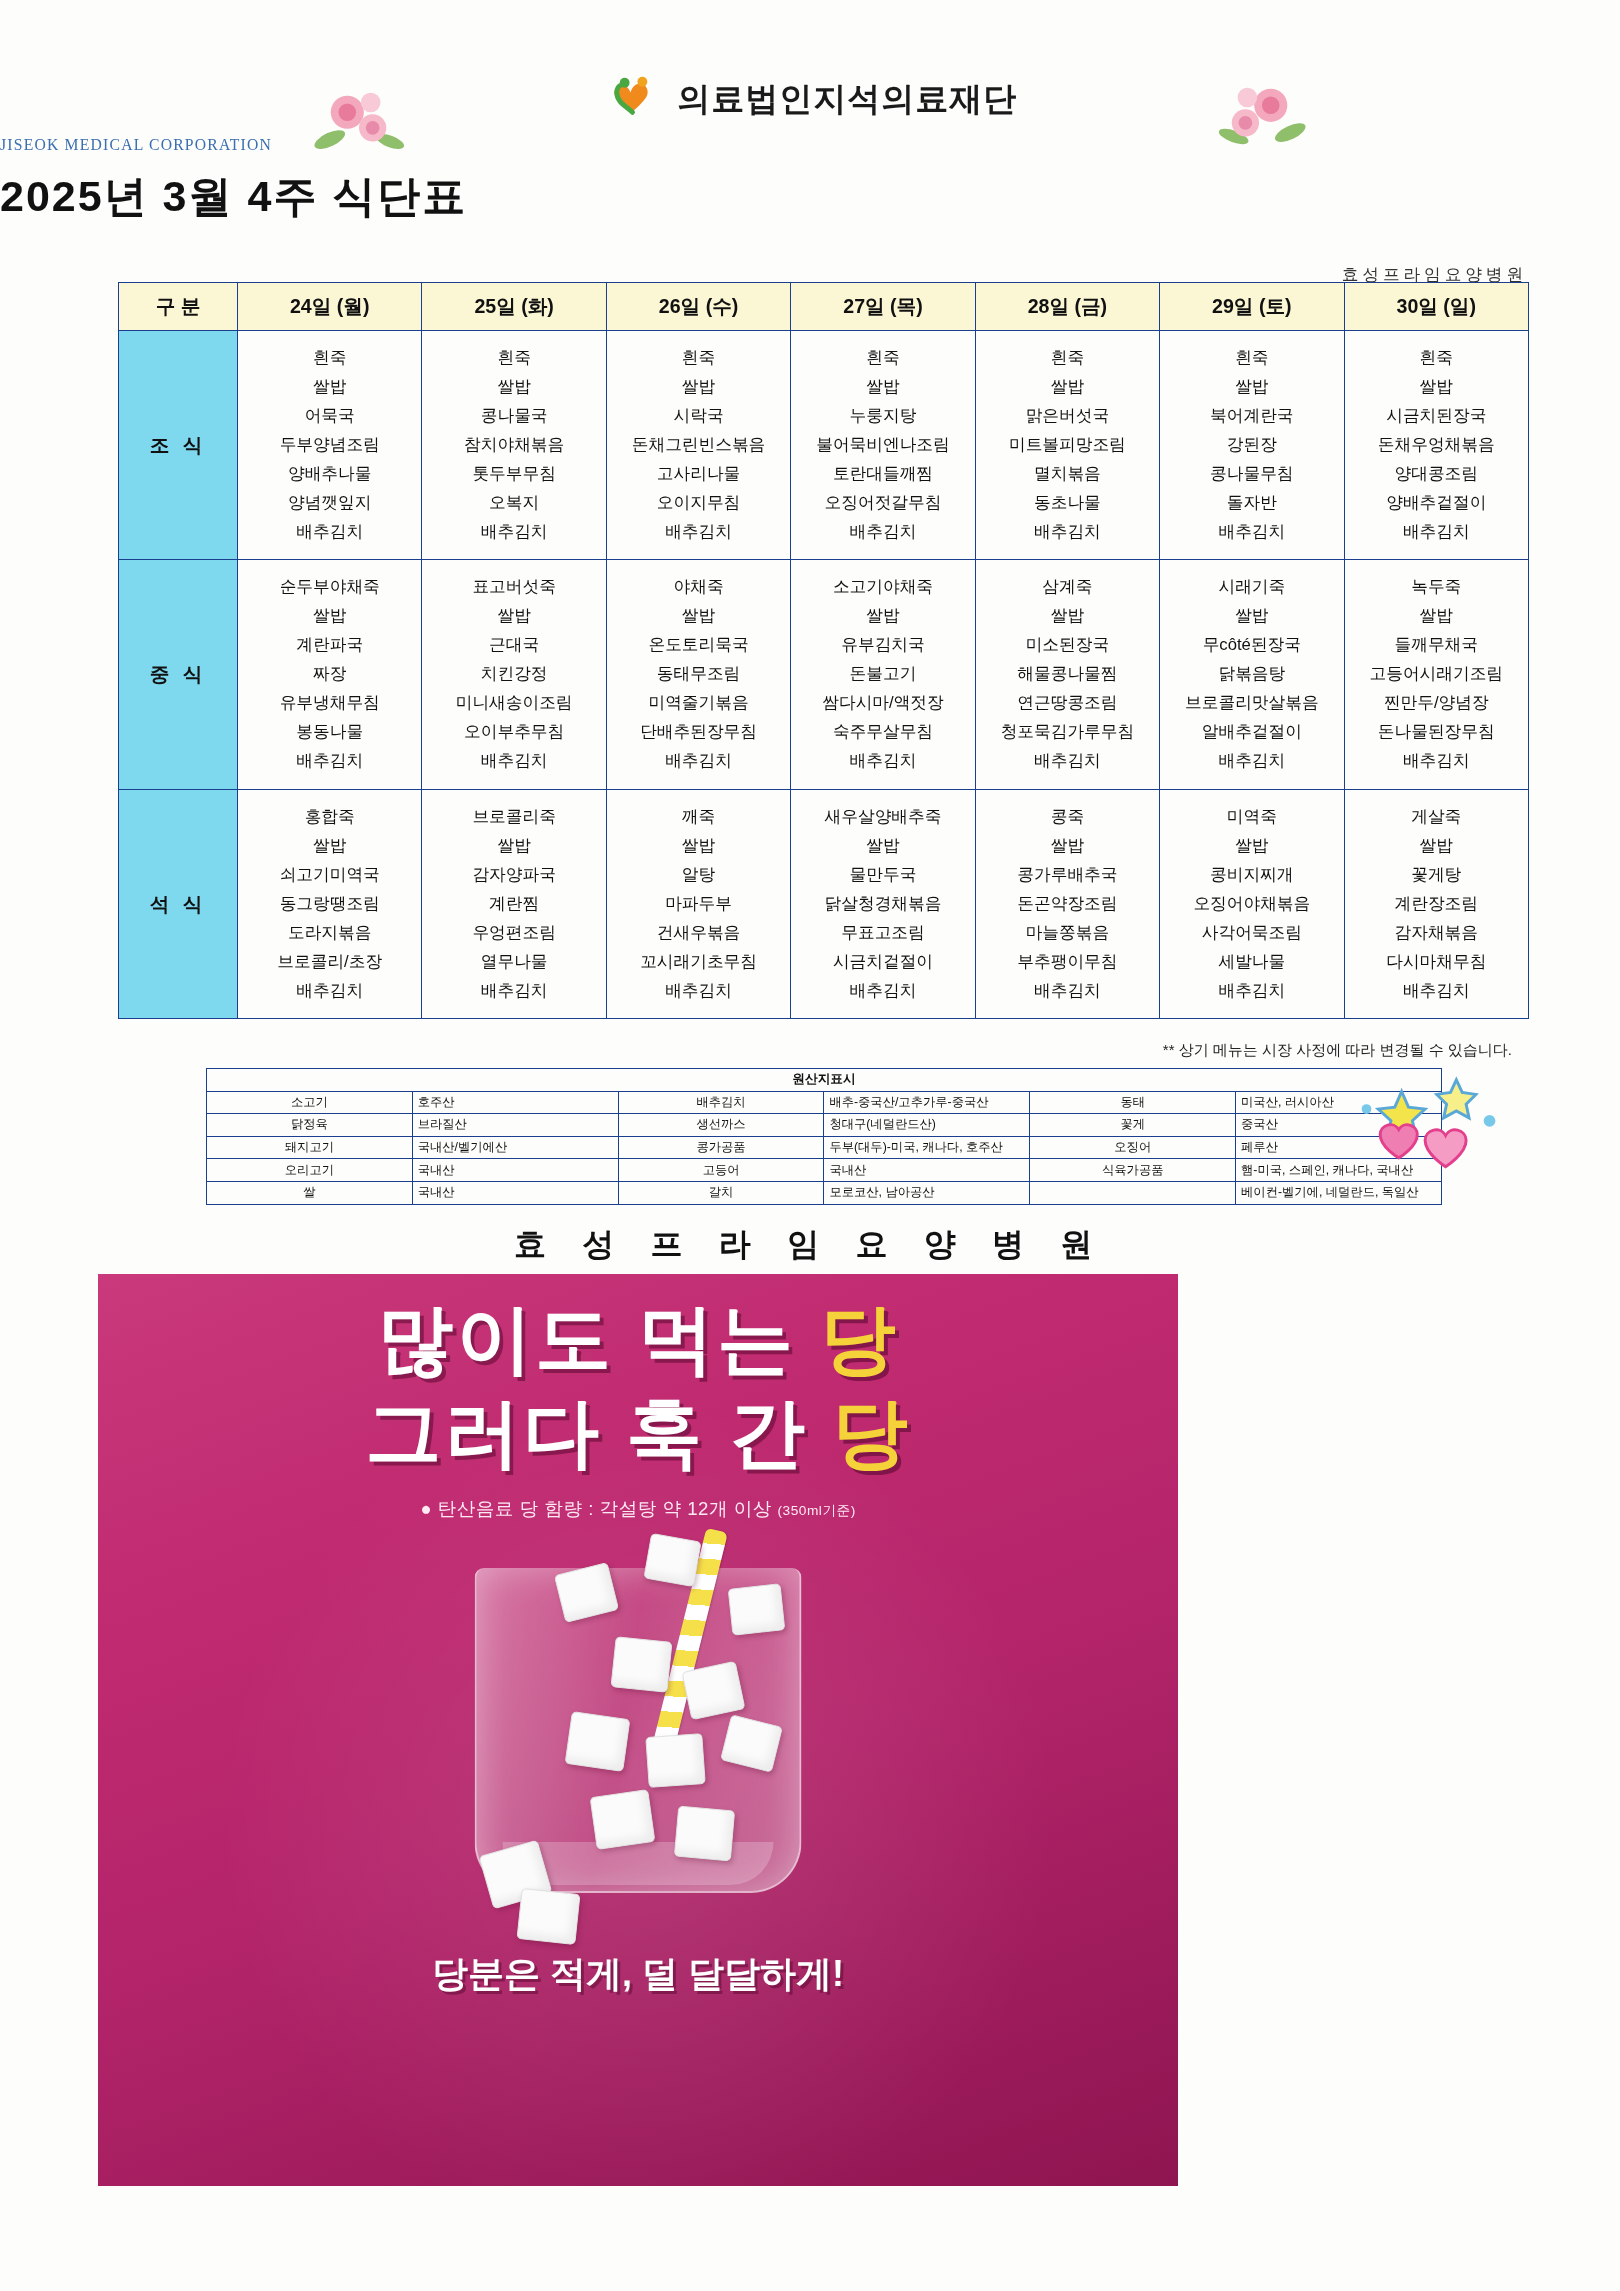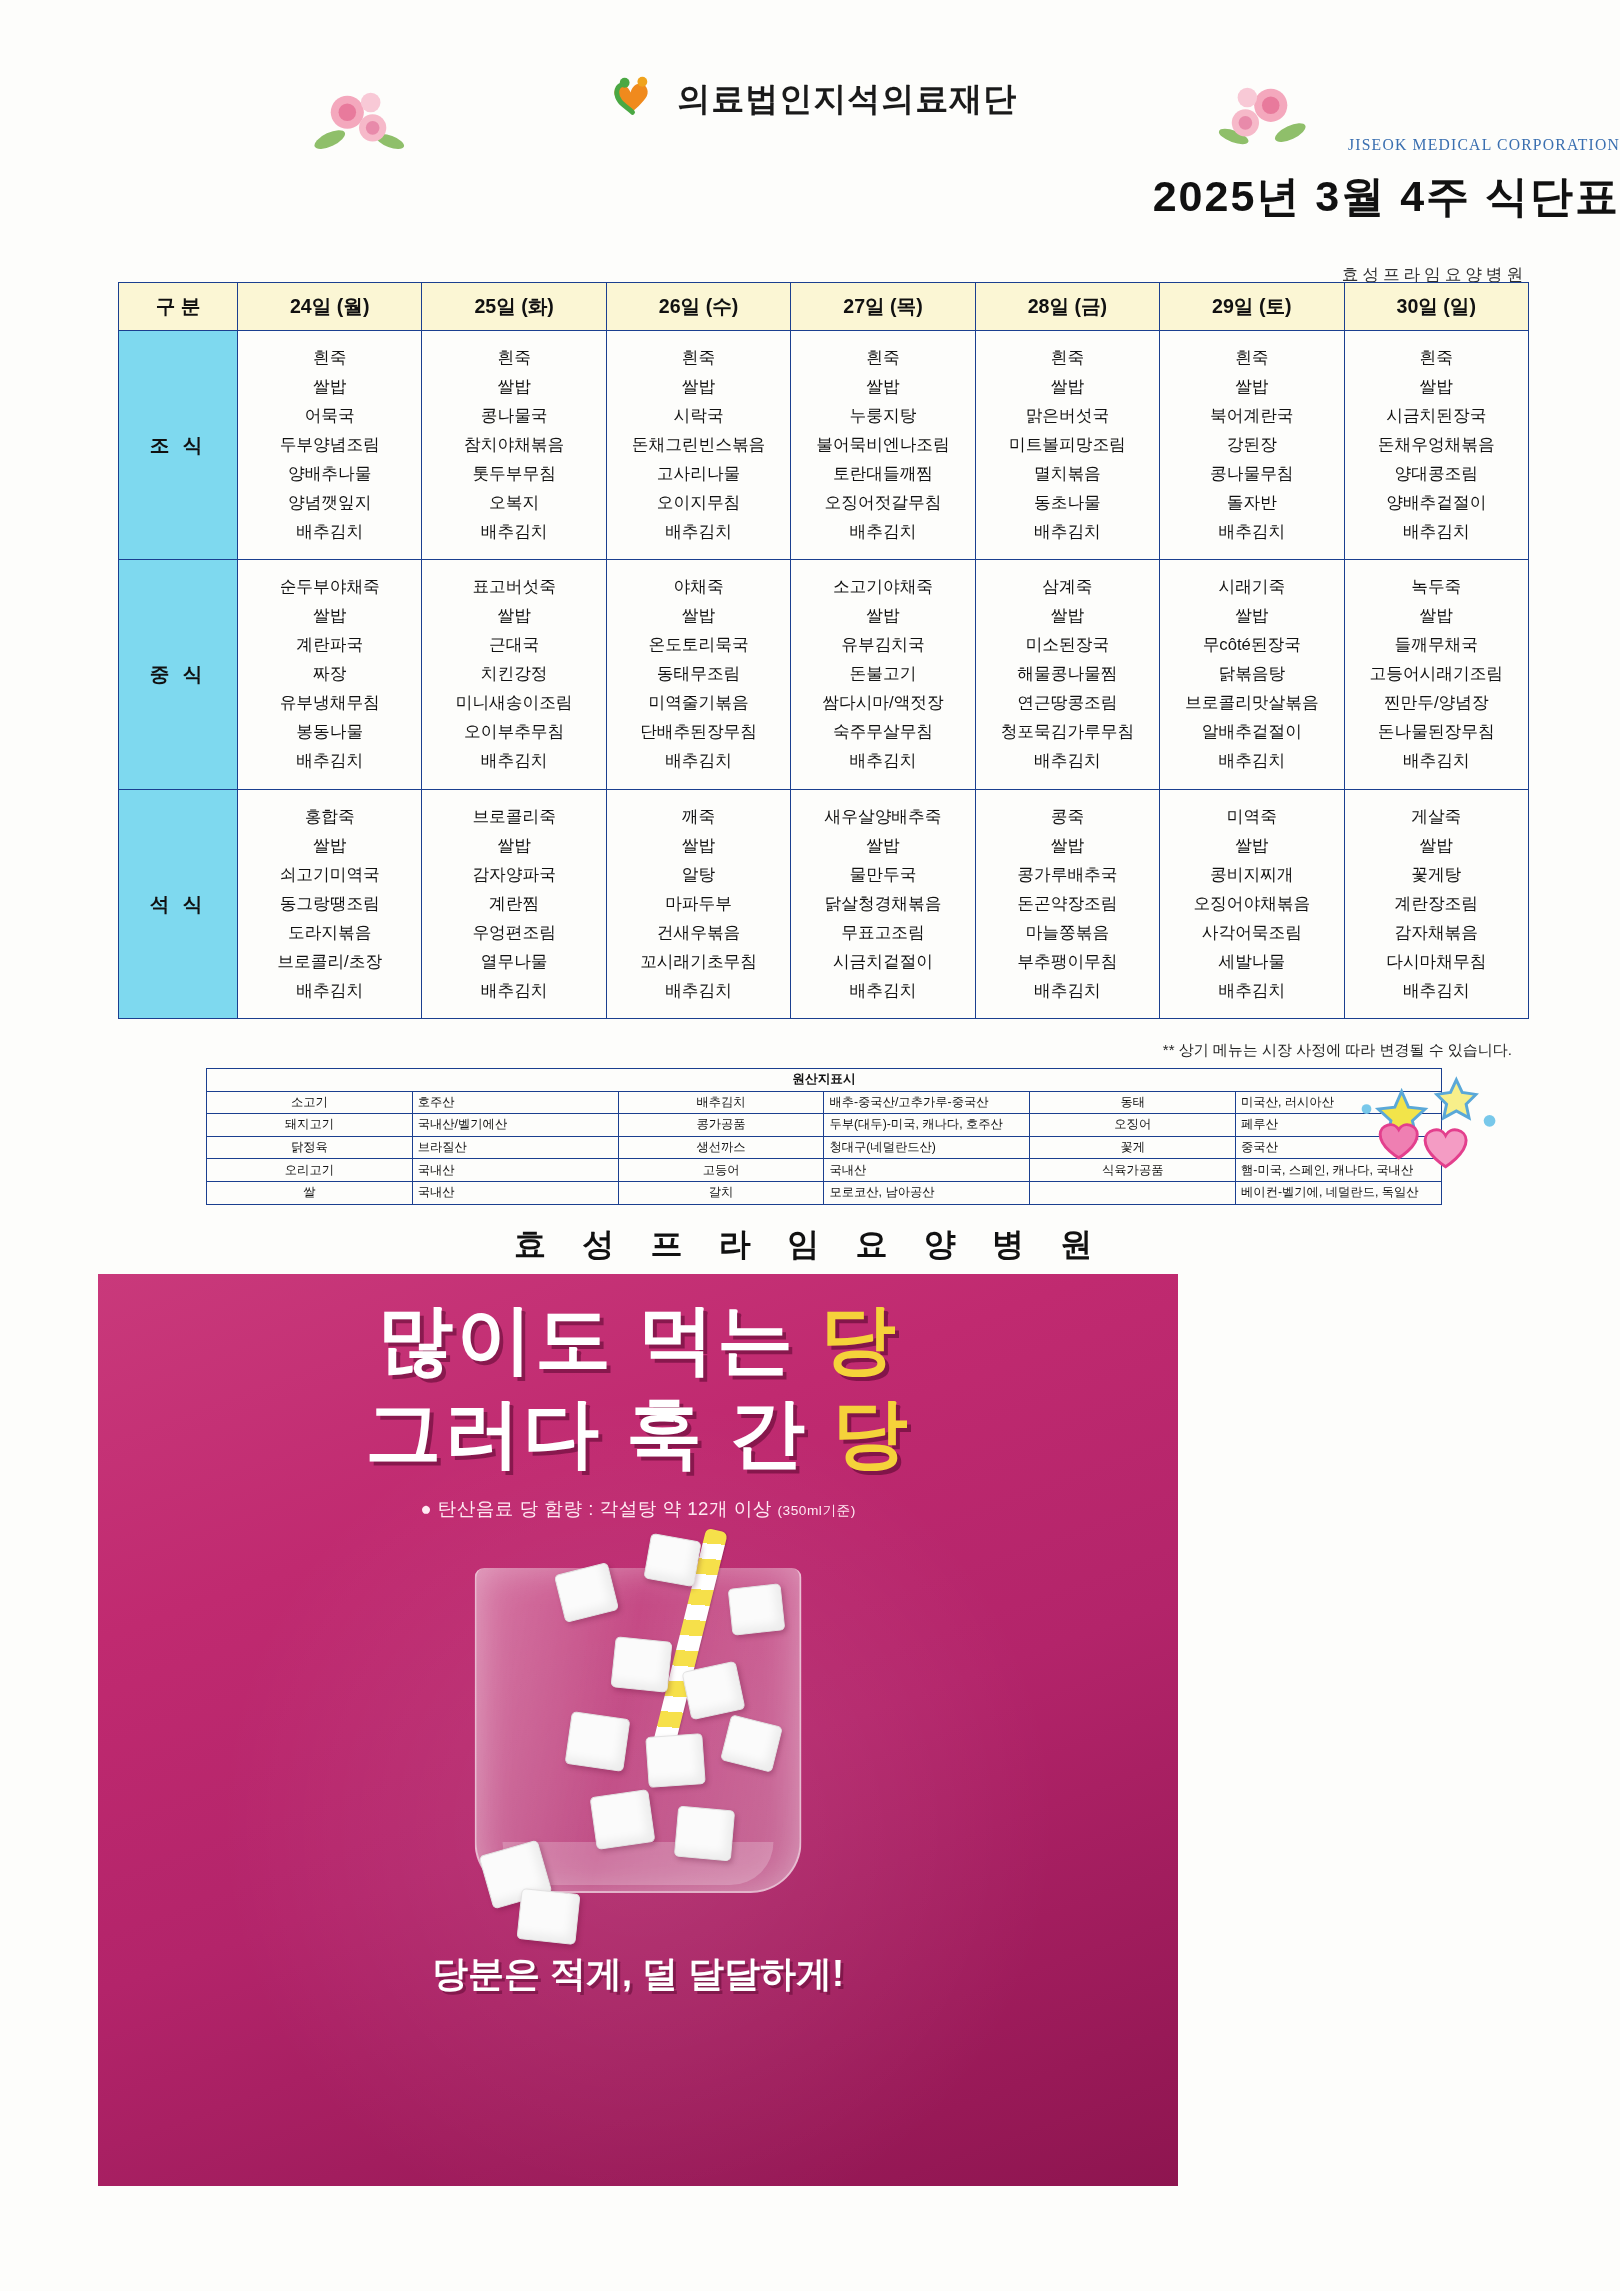--- a/index.html
+++ b/index.html
@@ -2,21 +2,21 @@
 <html lang="ko"><head>
 <meta charset="utf-8">
 <style>
   html,body{margin:0;padding:0;background:#e8e8e8;}
   body{font-family:"Liberation Sans","DejaVu Sans",sans-serif;}
   .page{
     position:relative;width:1620px;height:2292px;margin:0 auto;
     background:#fdfdfb;overflow:hidden;
   }
   
-  .header{position:absolute;left:0;top:69px;width:1620px;text-align:right;}
+  .header{position:absolute;left:0;top:69px;width:1620px;text-align:left;}
   .corp-line{display:flex;align-items:center;justify-content:center;gap:13.7px;}
   .logo{width:61px;height:61px;position:relative;flex:none;}
   .corp-name{font-size:33px;font-weight:bold;color:#1a1a1a;letter-spacing:1px;}
   .corp-eng{font-size:15.7px;color:#3a6fb0;letter-spacing:1.2px;margin-top:5.9px;font-family:Liberation Serif, serif;}
   .title{font-size:43px;font-weight:bold;color:#111;margin-top:13.7px;letter-spacing:2px;}
   .flower{position:absolute;width:94px;height:78px;}
   .flower.left{left:312px;top:83px;}
   .flower.right{right:312px;top:78px;}
   .hospital-right{position:absolute;right:93px;top:263px;font-size:16.7px;color:#333;letter-spacing:3.9px;}
 
@@ -402,34 +402,34 @@
           </tr>
         <tr>
           <td class="oc-label">소고기</td>
           <td class="oc-val">호주산</td>
           <td class="oc-label2">배추김치</td>
           <td class="oc-val2">배추-중국산/고추가루-중국산</td>
           <td class="oc-label3">동태</td>
           <td class="oc-val3">미국산, 러시아산</td>
         </tr>
         <tr>
+          <td class="oc-label">닭정육</td>
+          <td class="oc-val">브라질산</td>
+          <td class="oc-label2">생선까스</td>
+          <td class="oc-val2">청대구(네덜란드산)</td>
+          <td class="oc-label3">꽃게</td>
+          <td class="oc-val3">중국산</td>
+        </tr>
+        <tr>
           <td class="oc-label">돼지고기</td>
           <td class="oc-val">국내산/벨기에산</td>
           <td class="oc-label2">콩가공품</td>
           <td class="oc-val2">두부(대두)-미국, 캐나다, 호주산</td>
           <td class="oc-label3">오징어</td>
           <td class="oc-val3">페루산</td>
-        </tr>
-        <tr>
-          <td class="oc-label">닭정육</td>
-          <td class="oc-val">브라질산</td>
-          <td class="oc-label2">생선까스</td>
-          <td class="oc-val2">청대구(네덜란드산)</td>
-          <td class="oc-label3">꽃게</td>
-          <td class="oc-val3">중국산</td>
         </tr>
         <tr>
           <td class="oc-label">오리고기</td>
           <td class="oc-val">국내산</td>
           <td class="oc-label2">고등어</td>
           <td class="oc-val2">국내산</td>
           <td class="oc-label3">식육가공품</td>
           <td class="oc-val3">햄-미국, 스페인, 캐나다, 국내산</td>
         </tr>
         <tr>

